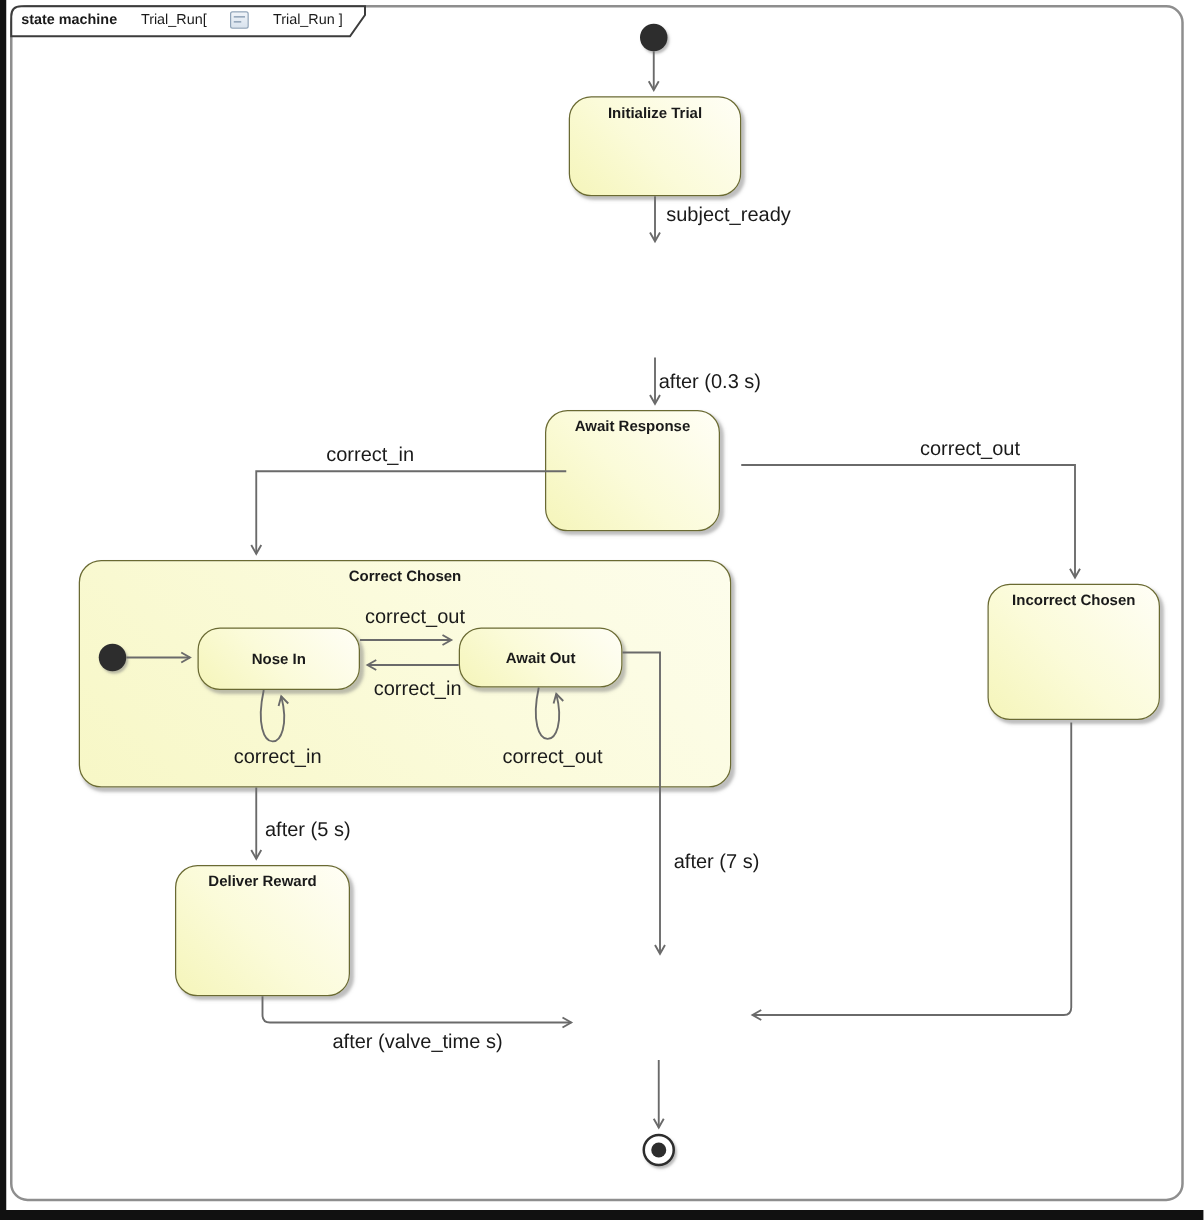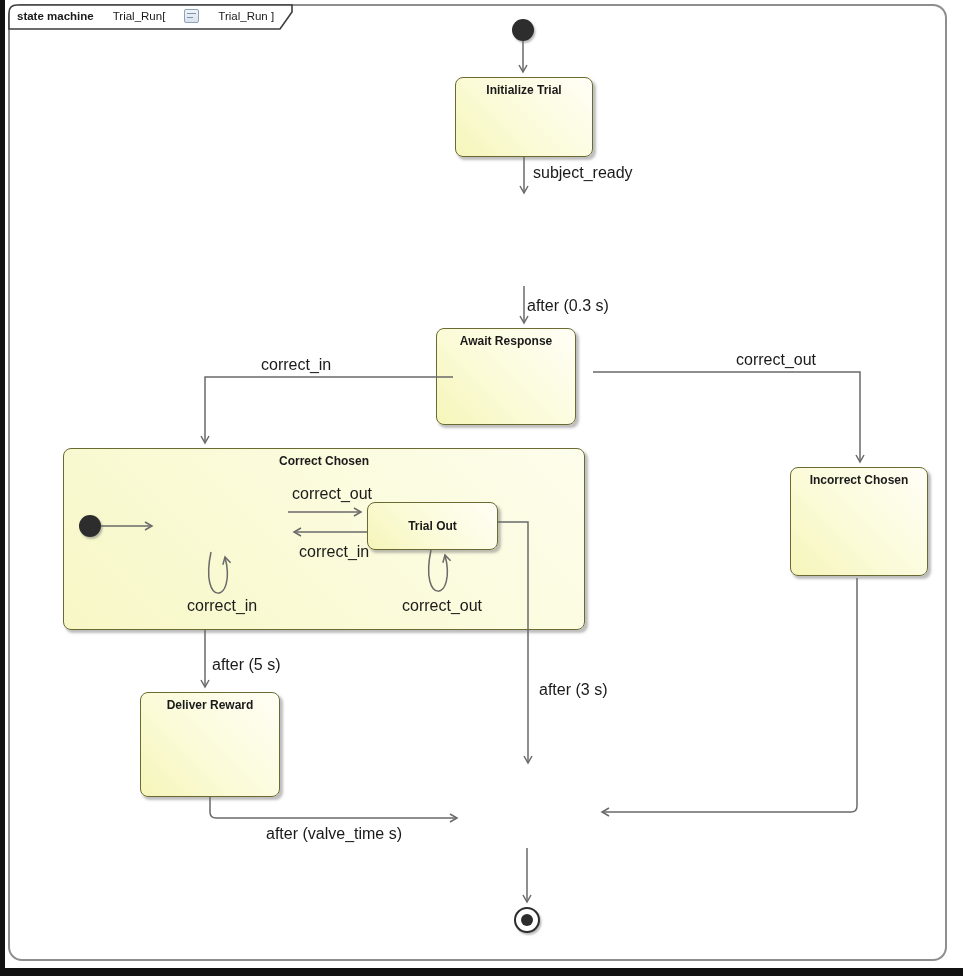--- a/index.html
+++ b/index.html
@@ -9,21 +9,21 @@
   .edge{position:absolute;background:#111111;}
   .edge-left{left:0;top:0;width:5px;height:976px;}
   .edge-bottom{left:0;top:968px;width:963px;height:8px;}
 
   
   .box-layer{position:absolute;left:0;top:0;width:963px;height:976px;z-index:1;}
   svg.wires{position:absolute;left:0;top:0;z-index:2;pointer-events:none;}
   .label-layer{position:absolute;left:0;top:0;width:963px;height:976px;z-index:3;pointer-events:none;}
 
   
-  .state{position:absolute;border:1.5px solid #6a6a32;border-radius:8px;
+  .state{position:absolute;border:1.5px solid #6a6a32;border-radius:18px;
          background:linear-gradient(45deg,#f5f5ba 0%,#fbfbd9 45%,#fffef6 100%);
          box-shadow:2.5px 3px 2.5px rgba(125,125,125,0.5);box-sizing:border-box;}
   .state .title{font-weight:bold;font-size:12px;text-align:center;padding-top:5px;}
   .state.centered{display:flex;align-items:center;justify-content:center;}
   .state.centered .title{padding-top:0;}
   .composite{background:linear-gradient(45deg,#f7f7c6 0%,#fbfbdc 55%,#fdfdec 100%);}
   .compartment-title{font-weight:bold;font-size:12px;text-align:center;padding:3px 0 3px 0;
          border-bottom:1.2px solid #6a6a32;}
   .compartment-body{font-size:12px;text-align:left;padding:5px 7px;}
 
@@ -67,23 +67,26 @@
     <div class="state" style="left:436px;top:328px;width:140px;height:97px;">
       <div class="title">Await Response</div>
     </div>
 
     <div class="state composite" style="left:63px;top:448px;width:522px;height:182px;">
       <div class="title">Correct Chosen</div>
     </div>
 
     <div class="initial-dot" style="left:79px;top:515px;"></div>
 
+    <div class="state centered" style="left:158px;top:502px;width:130px;height:50px;">
+      <div class="title">Nose In</div>
+    </div>
 
     <div class="state centered" style="left:367px;top:502px;width:131px;height:48px;">
-      <div class="title">Trial Out</div>
+      <div class="title">Await Out</div>
     </div>
 
     <div class="state" style="left:790px;top:467px;width:138px;height:109px;">
       <div class="title">Incorrect Chosen</div>
     </div>
 
     <div class="state" style="left:140px;top:692px;width:140px;height:105px;">
       <div class="title">Deliver Reward</div>
     </div>
 
@@ -132,17 +135,17 @@
   <div class="label-layer">
     <span class="tlabel" style="left:533px;top:164px;">subject_ready</span>
     <span class="tlabel" style="left:527px;top:297px;">after (0.3 s)</span>
     <span class="tlabel" style="left:261px;top:356px;">correct_in</span>
     <span class="tlabel" style="left:736px;top:351px;">correct_out</span>
     <span class="tlabel" style="left:292px;top:485px;">correct_out</span>
     <span class="tlabel" style="left:299px;top:543px;">correct_in</span>
     <span class="tlabel" style="left:187px;top:597px;">correct_in</span>
     <span class="tlabel" style="left:402px;top:597px;">correct_out</span>
     <span class="tlabel" style="left:212px;top:656px;">after (5 s)</span>
-    <span class="tlabel" style="left:539px;top:681px;">after (3 s)</span>
+    <span class="tlabel" style="left:539px;top:681px;">after (7 s)</span>
     <span class="tlabel" style="left:266px;top:825px;">after (valve_time s)</span>
   </div>
 
 </div>
 
 </body></html>

